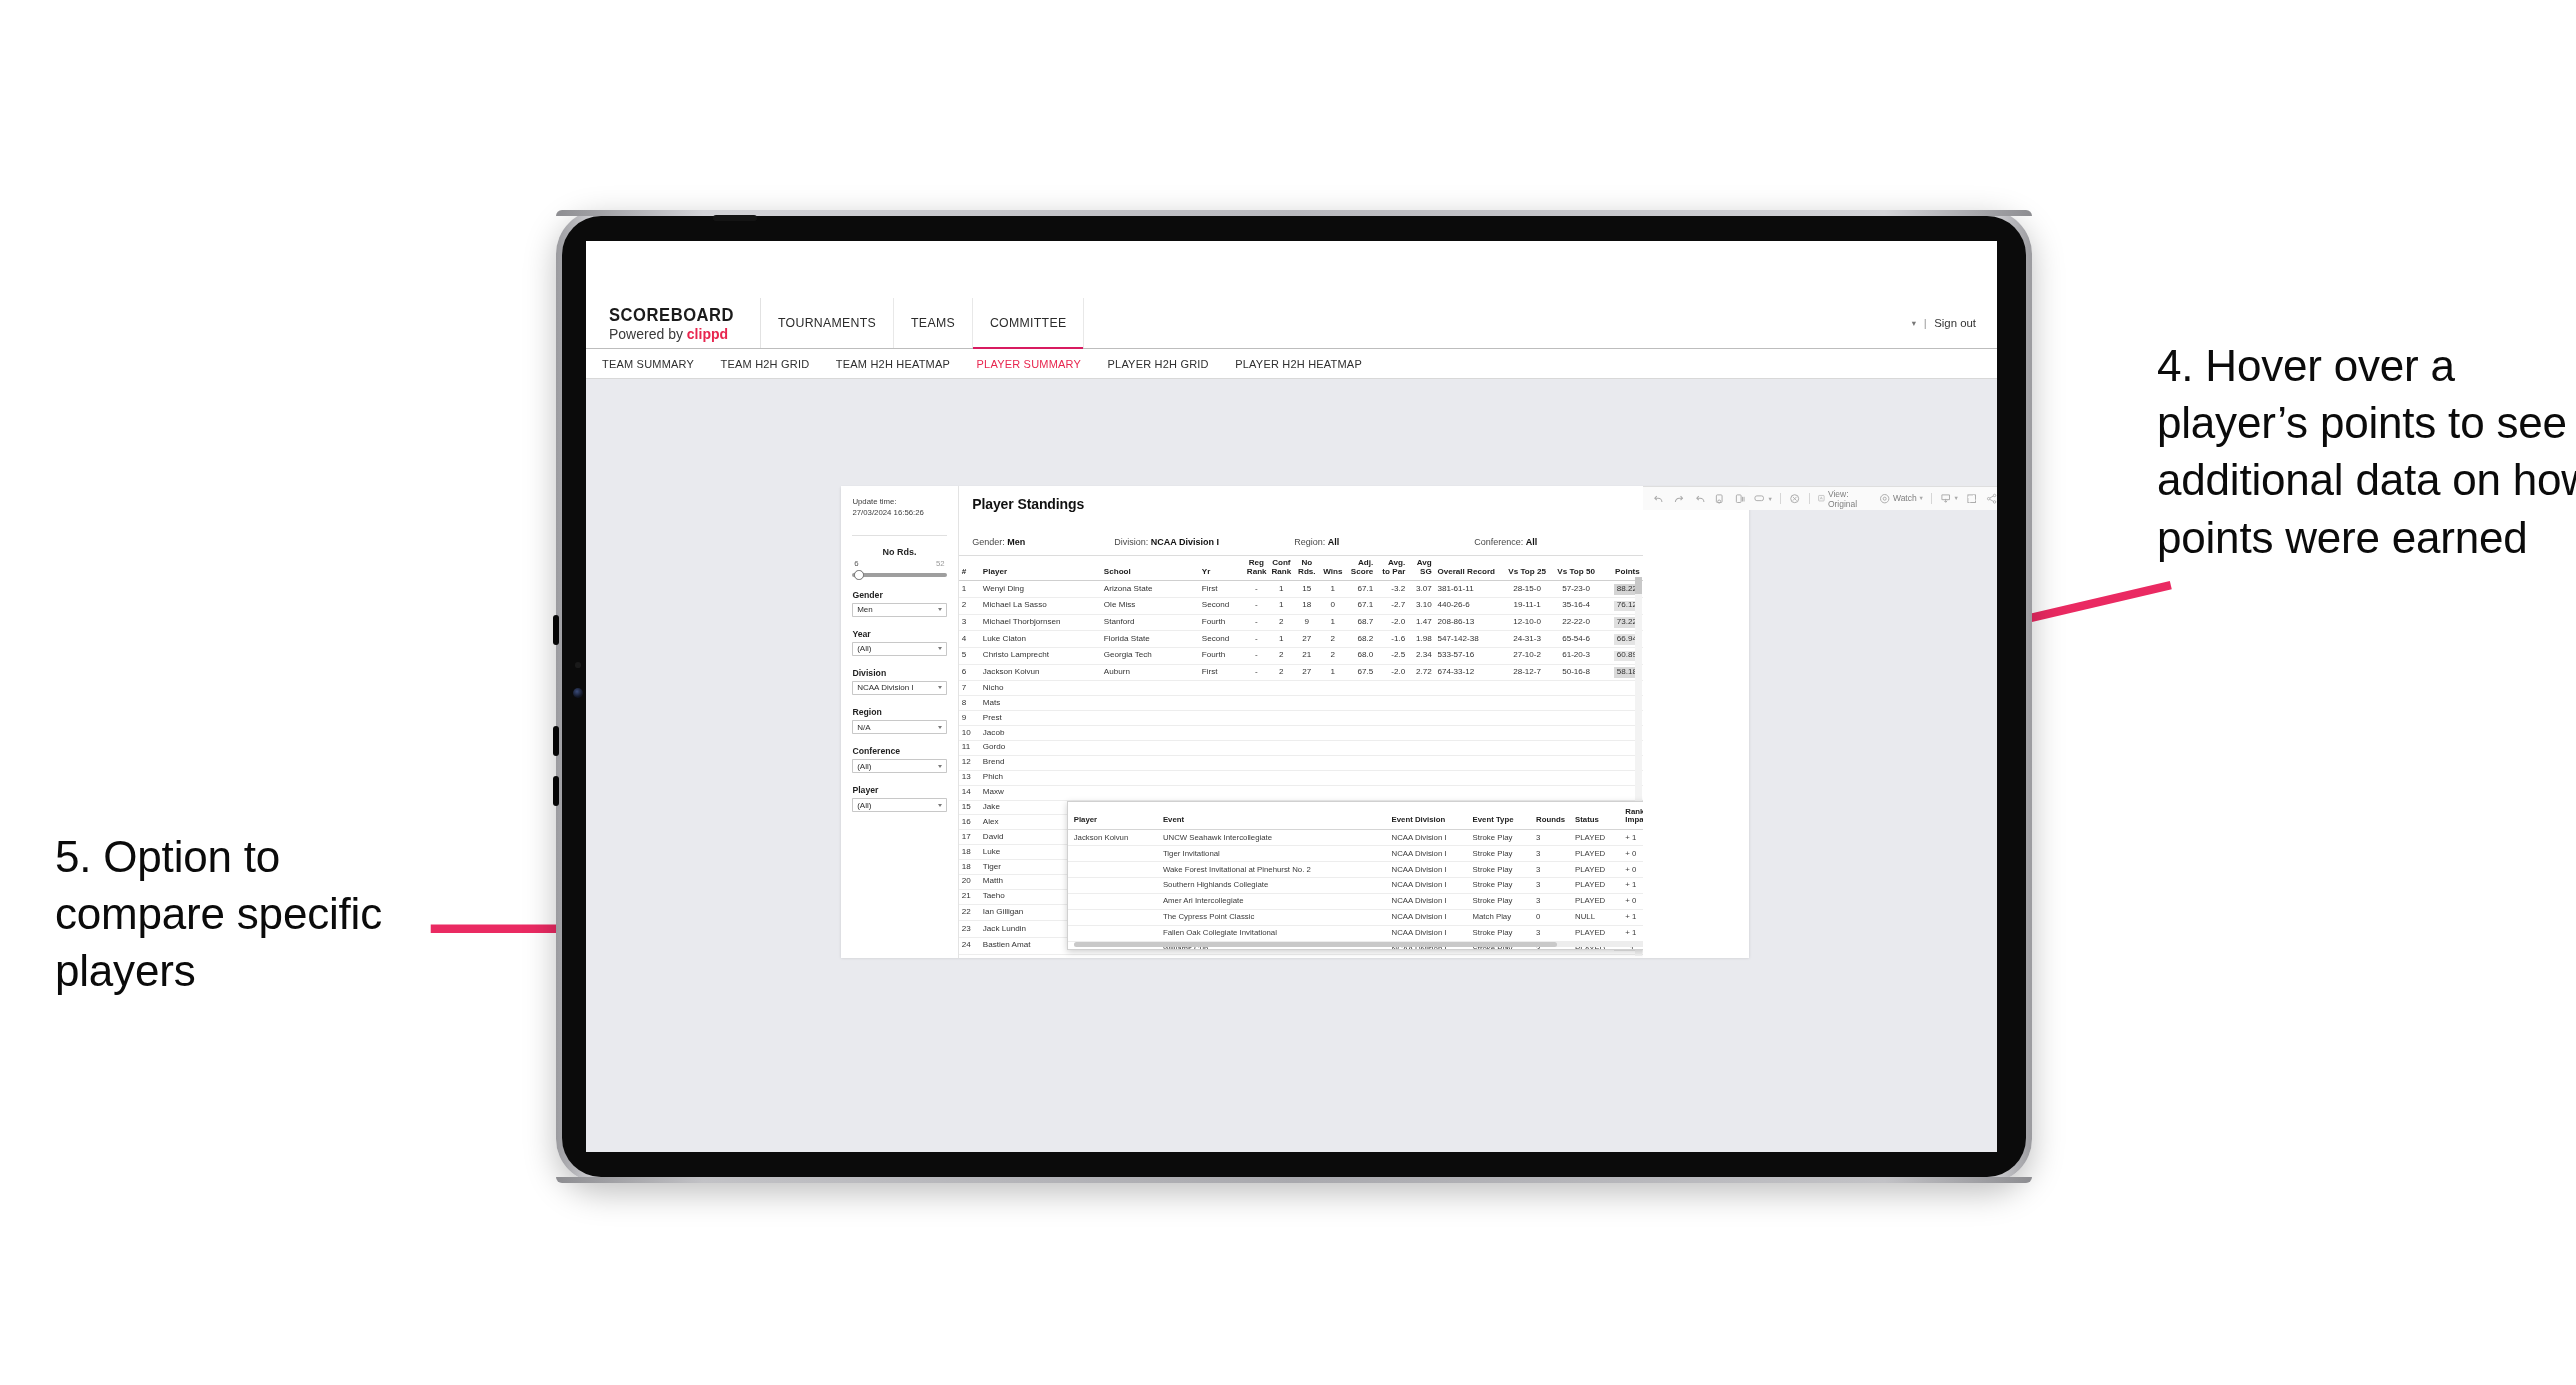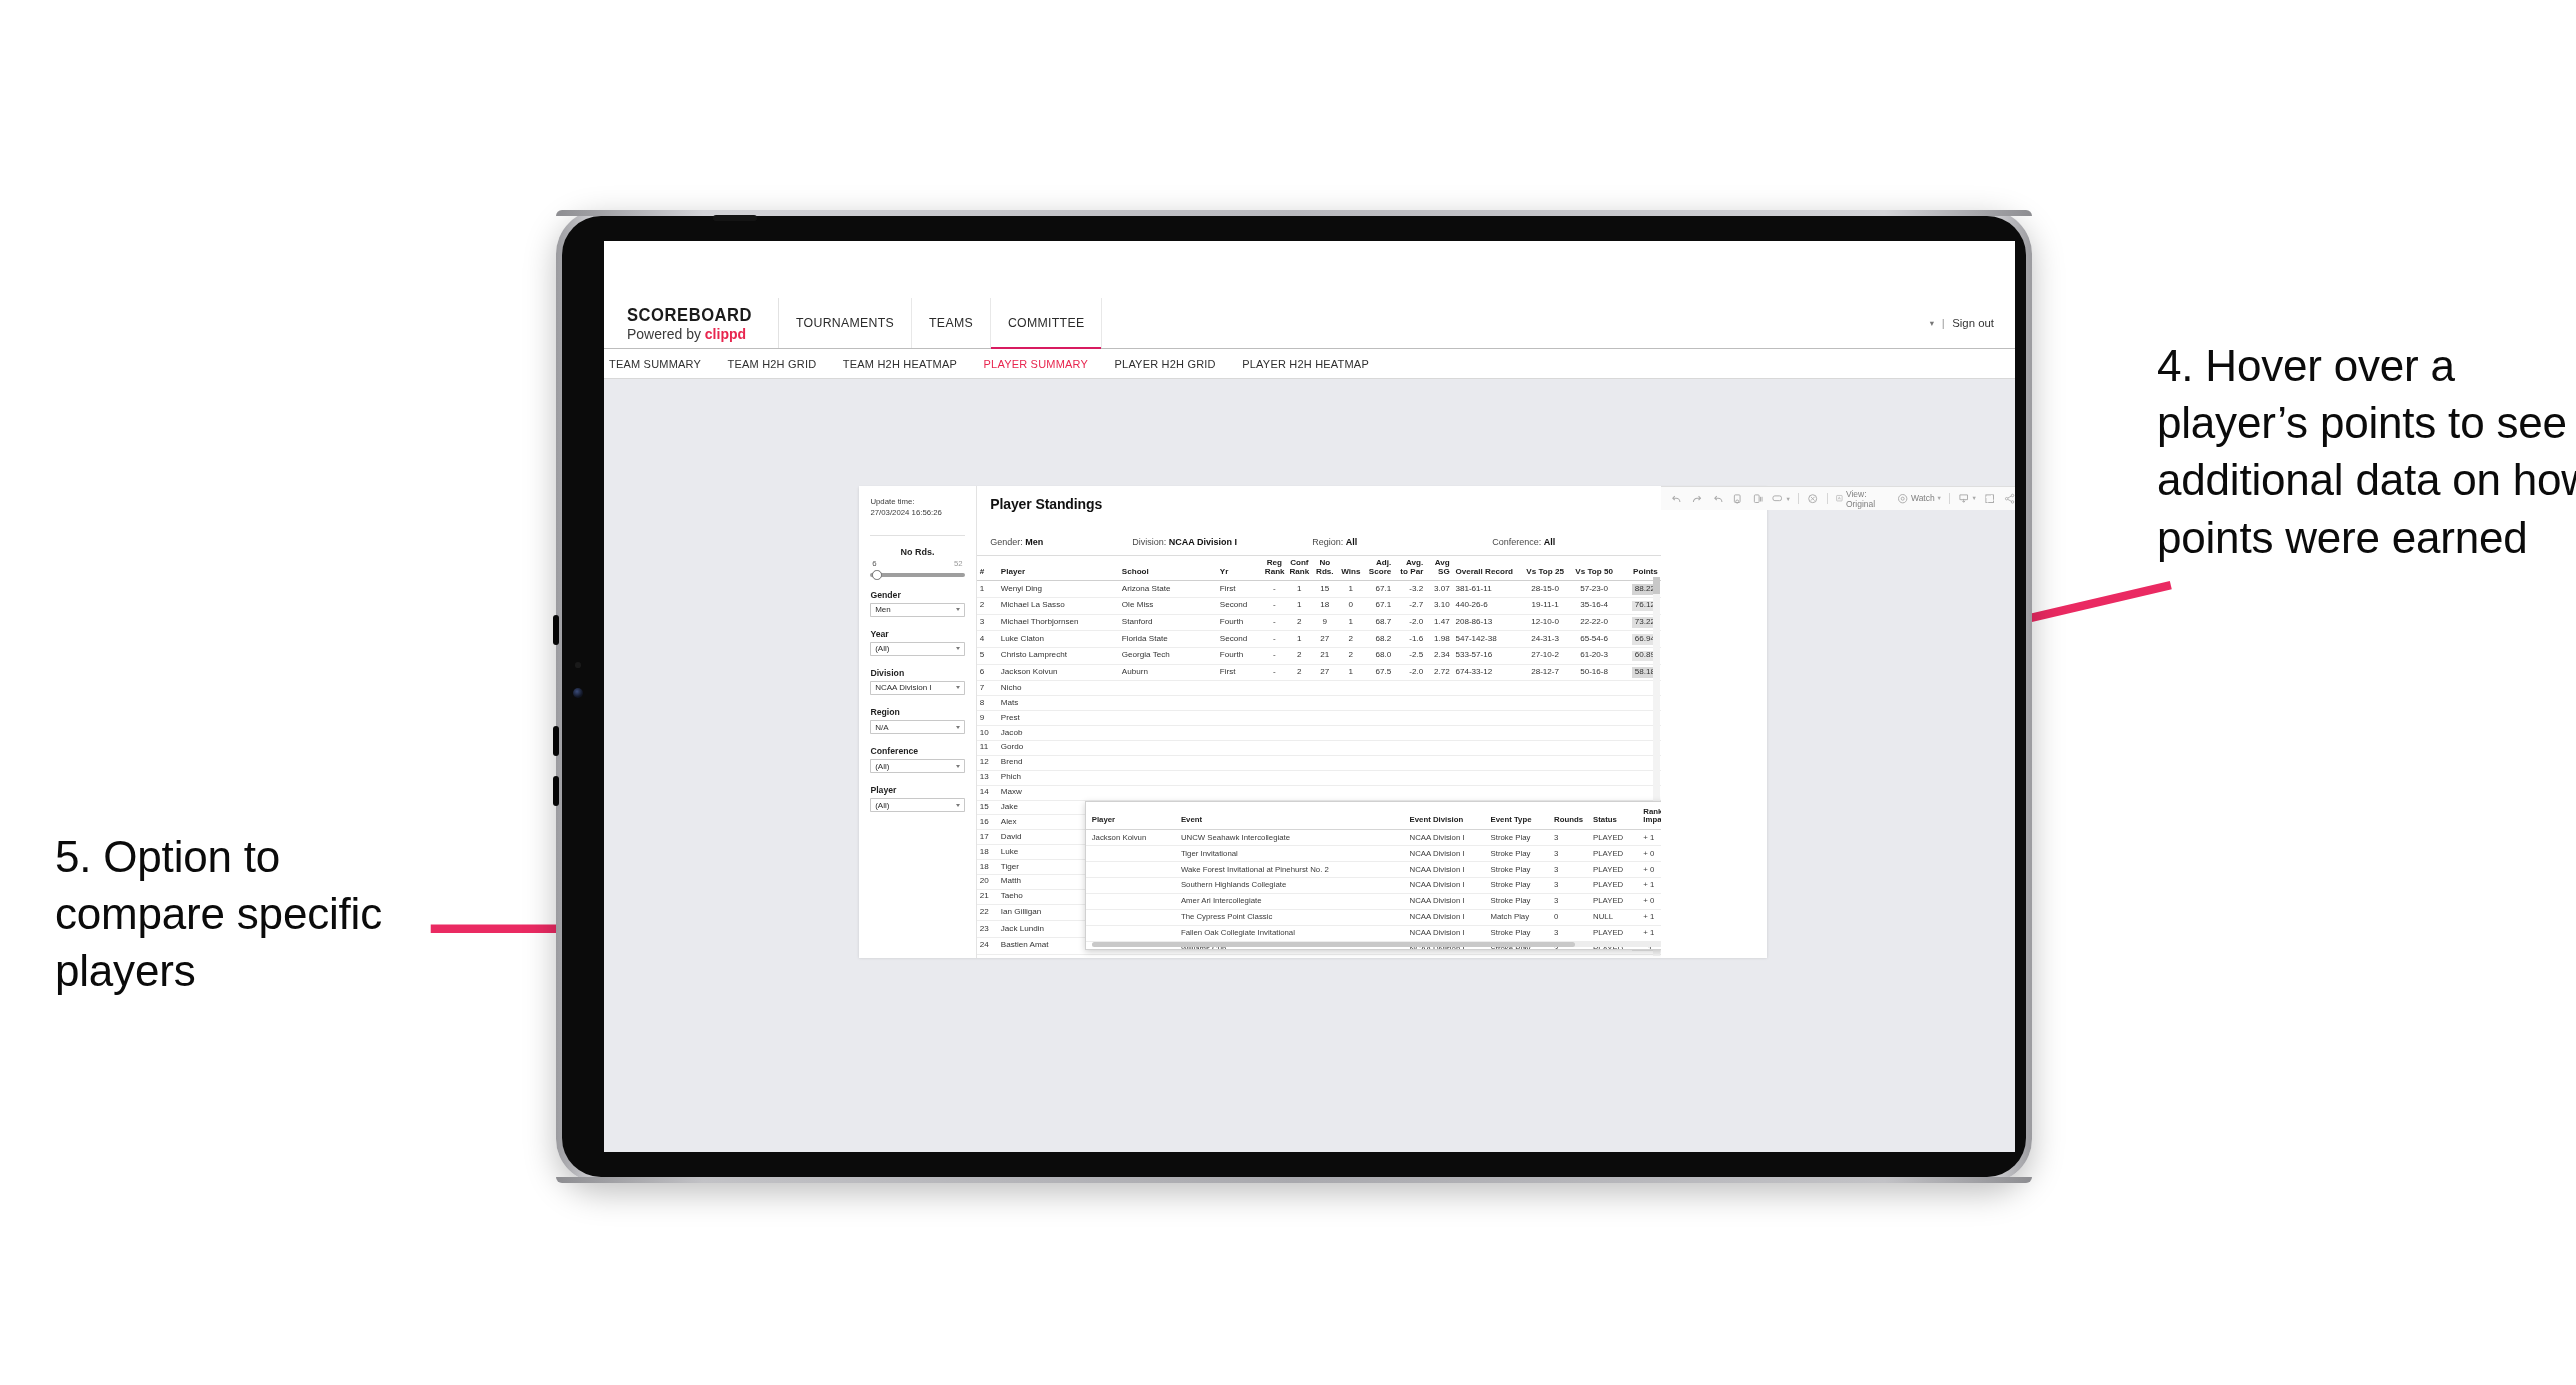--- a/index.html
+++ b/index.html
@@ -49,21 +49,21 @@
     border-radius: 0 0 44px 44px;
   }
   .hw-btn { position: absolute; background:#050505; border-radius: 7.6px; }
   #cam { position:absolute; width:10.4px; height:10.4px; border-radius:50%;
          background: radial-gradient(circle at 40% 35%, #3b4c7a 0%, #121726 60%, #05070d 100%); }
   #mic { position:absolute; width:5.7px; height:5.7px; border-radius:50%; background:#1a1a1a; }
   #top-notch { position:absolute; width:44px; height:6.6px; border-radius:3.8px; background:#141414; }
 
   
   #screen {
-    position: absolute; left: 604px; top: 241px;
+    position: absolute; left: 586px; top: 241px;
     width: 1411px; height: 911px;
     background: #ffffff; overflow: hidden;
   }
 
   
   #app-header {
     position:absolute; left:0; top:57px; width:1411px; height:51px;
     background:#ffffff; border-bottom:1.9px solid #bdbdbd;
     display:flex; align-items:stretch;
   }
@@ -94,21 +94,21 @@
     margin-left:auto; display:flex; align-items:center; gap:7.6px; padding-right:21px;
     font-size:11.4px; color:#333;
   }
   #header-right .sep { color:#9a9a9a; }
   #header-right .caret { font-size:8.5px; color:#777; }
 
   
   #subnav {
     position:absolute; left:0; top:108px; width:1411px; height:30px;
     background:#ffffff; border-bottom:0.9px solid #d8d8d8;
-    display:flex; align-items:center; padding-left:5px; gap:26.5px;
+    display:flex; align-items:center; padding-left:16px; gap:26.5px;
   }
   .subnav-item { font-size:11px; color:#2f2f2f; letter-spacing:0.2px; cursor:pointer; white-space:nowrap; }
   .subnav-item.active { color:#e8264f; }
 
   
   #workspace {
     position:absolute; left:0; top:138px; width:1411px; height:773px;
     background:#e9eaee;
   }
 

